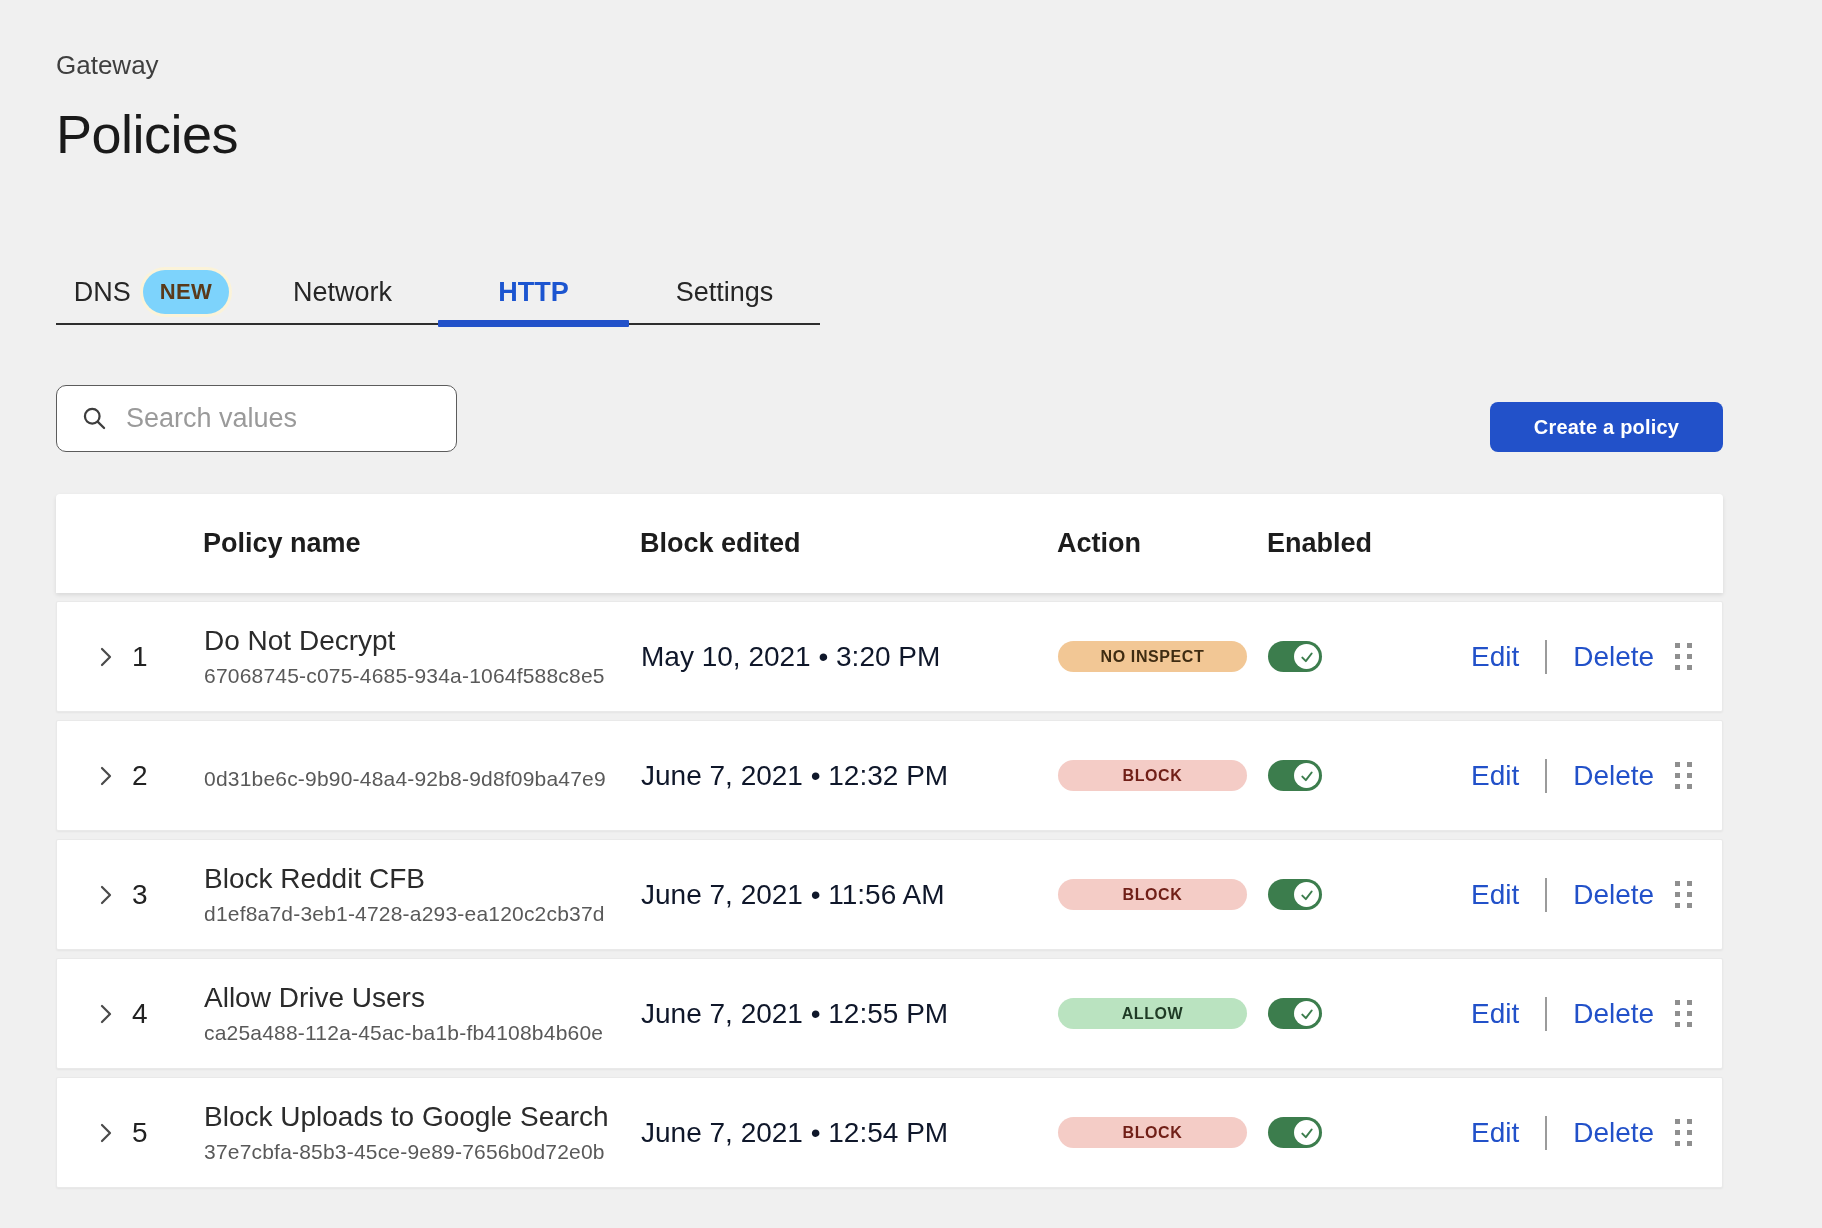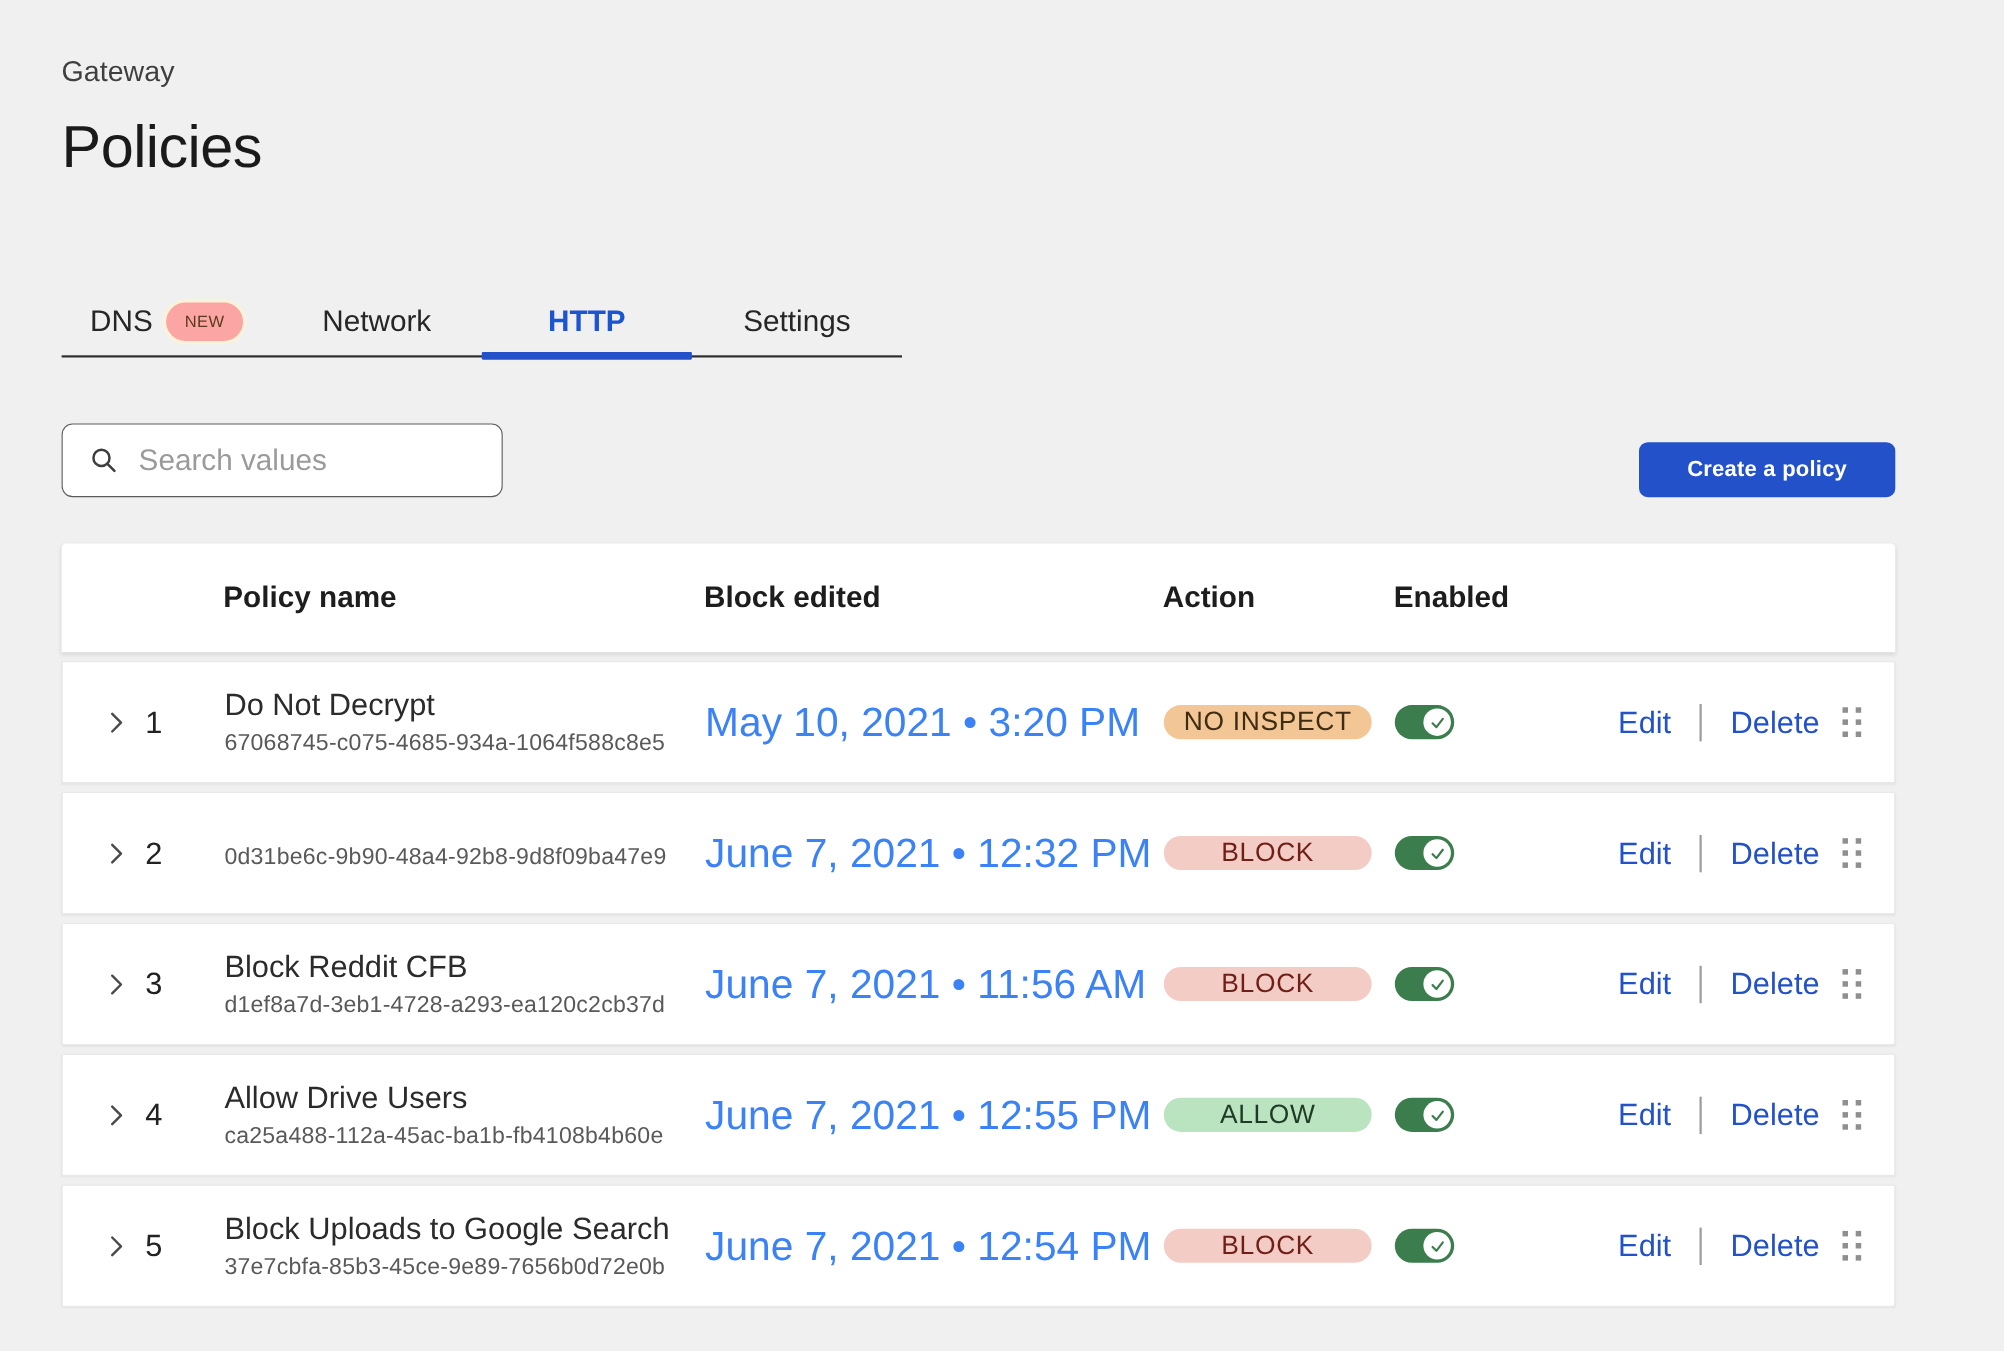--- a/index.html
+++ b/index.html
@@ -21,21 +21,21 @@
   .tab {
     width:191px; height:62px; display:flex; align-items:center; justify-content:center;
     gap:12px; font-size:27px; color:#262626; cursor:pointer; position:relative;
   }
   .tab.active { color:#1c55d0; font-weight:700; }
   .tab.active::after {
     content:""; position:absolute; left:0; right:0; bottom:-4px; height:7px;
     background:#2251c9; border-radius:1px;
   }
   .new-badge {
-    background:#fca5a5; color:#5a3a1a; font-size:15px; font-weight:400;
+    background:#7dd3fc; color:#5a3a1a; font-size:22px; font-weight:700;
     padding:9px 17px; border-radius:999px; letter-spacing:0.4px;
     box-shadow:0 0 0 3px #fbf3d9;
   }
 
   
   .toolbar { margin-top:60px; width:1667px; display:flex; justify-content:space-between; align-items:flex-end; }
   .search-box {
     width:401px; height:67px; background:#ffffff; border:1px solid #5c5c5c;
     border-radius:10px; display:flex; align-items:center; padding:0 20px 0 24px;
   }
@@ -67,25 +67,25 @@
   .table-rows { position:relative; z-index:1; }
   .policy-row {
     background:#ffffff; height:111px; margin-top:8px; border:1px solid #e9e9e9;
     border-radius:2px; box-shadow:0 1px 2px rgba(0,0,0,0.05);
   }
   .cell-chevron { padding-left:37px; display:flex; align-items:center; }
   .chevron-btn { background:none; border:none; cursor:pointer; display:flex; padding:0; }
   .row-index { font-size:28px; color:#222222; }
   .policy-name { font-size:28px; color:#2b2b2b; }
   .policy-id { font-size:21px; color:#595959; margin-top:7px; letter-spacing:0.2px; }
-  .last-edited { font-size:37px; color:#3b82f6; }
+  .last-edited { font-size:28px; color:#0f172a; }
 
   .action-badge {
     width:189px; height:31px; border-radius:999px; display:flex; align-items:center;
-    justify-content:center; font-size:24px; font-weight:400; letter-spacing:0.6px;
+    justify-content:center; font-size:16px; font-weight:700; letter-spacing:0.6px;
   }
   .badge-no-inspect { background:#f2c795; color:#3f2c12; }
   .badge-block     { background:#f4ccc6; color:#701f17; }
   .badge-allow     { background:#bae3c0; color:#1f3a25; }
 
   .toggle {
     width:54px; height:31px; background:#3c7d4d; border-radius:999px;
     position:relative; cursor:pointer; border:none; display:block;
   }
   .toggle-knob {

